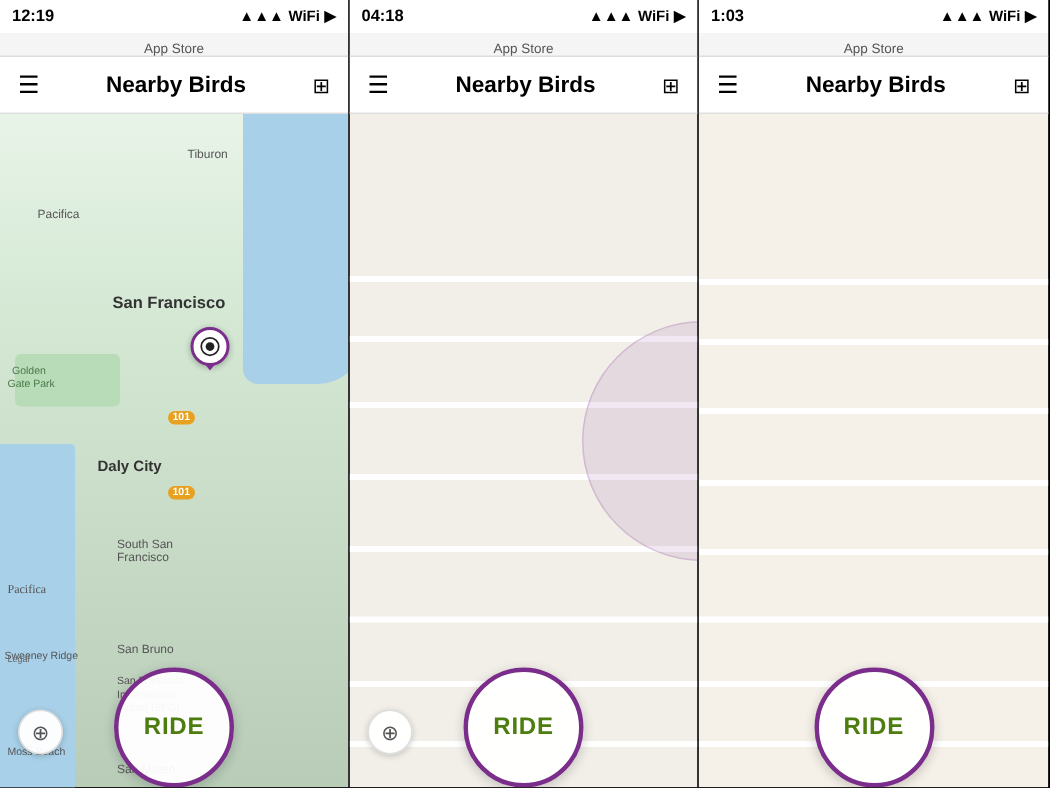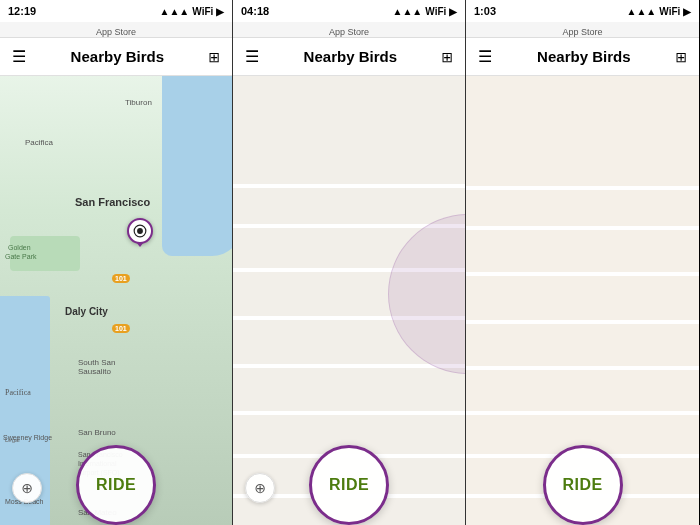--- a/index.html
+++ b/index.html
@@ -268,21 +268,21 @@
 
     <div class="park" style="left:10px;top:160px;width:70px;height:35px;border-radius:4px;"></div>
 
     <span class="map-label" style="left:125px;top:22px;font-size:8px;text-align:right;">Tiburon</span>
     <span class="map-label" style="left:25px;top:62px;font-size:8px;">Pacifica</span>
     <span class="map-label-bold" style="left:75px;top:120px;font-size:11px;">San Francisco</span>
     <span class="map-label" style="left:8px;top:168px;font-size:7px;color:#4a7a4a;">Golden</span>
     <span class="map-label" style="left:5px;top:177px;font-size:7px;color:#4a7a4a;">Gate Park</span>
     <span class="map-label-bold" style="left:65px;top:230px;font-size:10px;">Daly City</span>
     <span class="map-label" style="left:78px;top:282px;font-size:8px;">South San</span>
-    <span class="map-label" style="left:78px;top:291px;font-size:8px;">Sausalito</span>
+    <span class="map-label" style="left:78px;top:291px;font-size:8px;">Francisco</span>
     <span class="map-label" style="left:5px;top:312px;font-size:8px;font-family:Liberation Serif, serif;">Pacifica</span>
     <span class="map-label" style="left:78px;top:352px;font-size:8px;">San Bruno</span>
     <span class="map-label" style="left:3px;top:358px;font-size:7px;">Sweeney Ridge</span>
     <span class="map-label" style="left:78px;top:375px;font-size:7px;">San Francisco</span>
     <span class="map-label" style="left:78px;top:384px;font-size:7px;">International</span>
     <span class="map-label" style="left:78px;top:393px;font-size:7px;">Airport (SFO)</span>
     <span class="map-label" style="left:5px;top:422px;font-size:7px;">Moss Beach</span>
     <span class="map-label" style="left:78px;top:432px;font-size:8px;">San Mateo</span>
 
     <div style="position:absolute;left:112px;top:198px;background:#e8a020;border-radius:8px;padding:1px 3px;font-size:7px;font-weight:700;color:#fff;">101</div>

